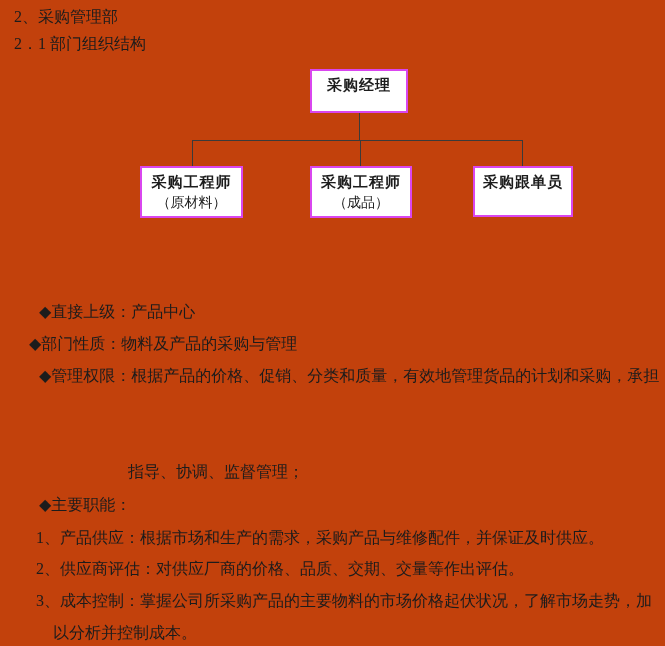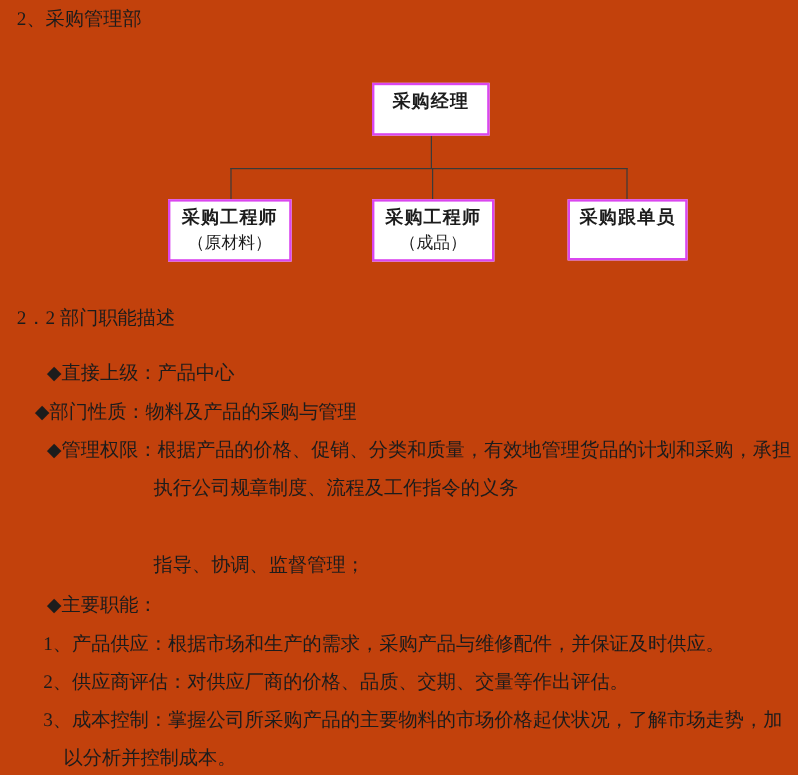--- a/index.html
+++ b/index.html
@@ -44,34 +44,36 @@
     font-size: 15px;
     letter-spacing: 1px;
     margin-top: 5px;
     line-height: 19px;
   }
   .obox-sub {
     font-weight: normal;
     font-size: 14px;
     line-height: 19px;
     margin-top: 2px;
+    font-family: Liberation Mono, monospace;
   }
   .conn {
     position: absolute;
     background: #3a3a3a;
   }
   .conn.v { width: 1px; }
   .conn.h { height: 1px; }
 </style>
 </head>
 <body>
 
 <div class="page">
 
   <div class="line heading" style="left:14px; top:8px;">2、采购管理部</div>
+  <div class="line heading" style="left:14px; top:35px;">2．1 部门组织结构</div>
 
   <div class="org-chart">
 
     <div class="conn v" style="left:359px; top:113px; height:27px;"></div>
     <div class="conn h" style="left:192px; top:140px; width:331px;"></div>
     <div class="conn v" style="left:192px; top:140px; height:26px;"></div>
     <div class="conn v" style="left:360px; top:140px; height:26px;"></div>
     <div class="conn v" style="left:522px; top:140px; height:26px;"></div>
 
     <div class="obox" style="left:310px; top:69px; width:98px; height:44px;">
@@ -86,26 +88,24 @@
     <div class="obox" style="left:310px; top:166px; width:102px; height:52px;">
       <div class="obox-title">采购工程师</div>
       <div class="obox-sub">（成品）</div>
     </div>
 
     <div class="obox" style="left:473px; top:166px; width:100px; height:51px;">
       <div class="obox-title">采购跟单员</div>
     </div>
   </div>
 
-  <div class="line heading" style="left:14px; top:257px;">2．2 部门职能描述</div>
 
   <div class="line" style="left:39px; top:303px;">◆直接上级：产品中心</div>
   <div class="line" style="left:29px; top:335px;">◆部门性质：物料及产品的采购与管理</div>
   <div class="line" style="left:39px; top:367px;">◆管理权限：根据产品的价格、促销、分类和质量，有效地管理货品的计划和采购，承担</div>
-  <div class="line" style="left:128px; top:399px;">执行公司规章制度、流程及工作指令的义务</div>
   <div class="line" style="left:128px; top:463px;">指导、协调、监督管理；</div>
   <div class="line" style="left:39px; top:496px;">◆主要职能：</div>
   <div class="line" style="left:36px; top:529px;">1、产品供应：根据市场和生产的需求，采购产品与维修配件，并保证及时供应。</div>
   <div class="line" style="left:36px; top:560px;">2、供应商评估：对供应厂商的价格、品质、交期、交量等作出评估。</div>
   <div class="line" style="left:36px; top:592px;">3、成本控制：掌握公司所采购产品的主要物料的市场价格起伏状况，了解市场走势，加</div>
   <div class="line" style="left:53px; top:624px;">以分析并控制成本。</div>
 
 </div>
 
 </body></html>

